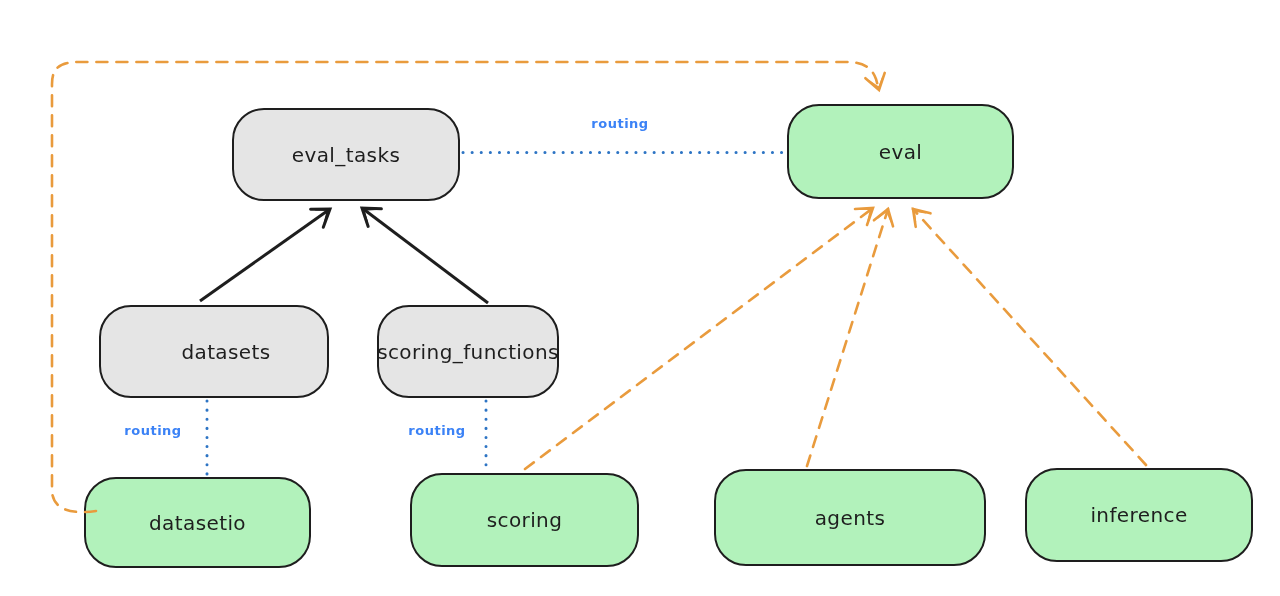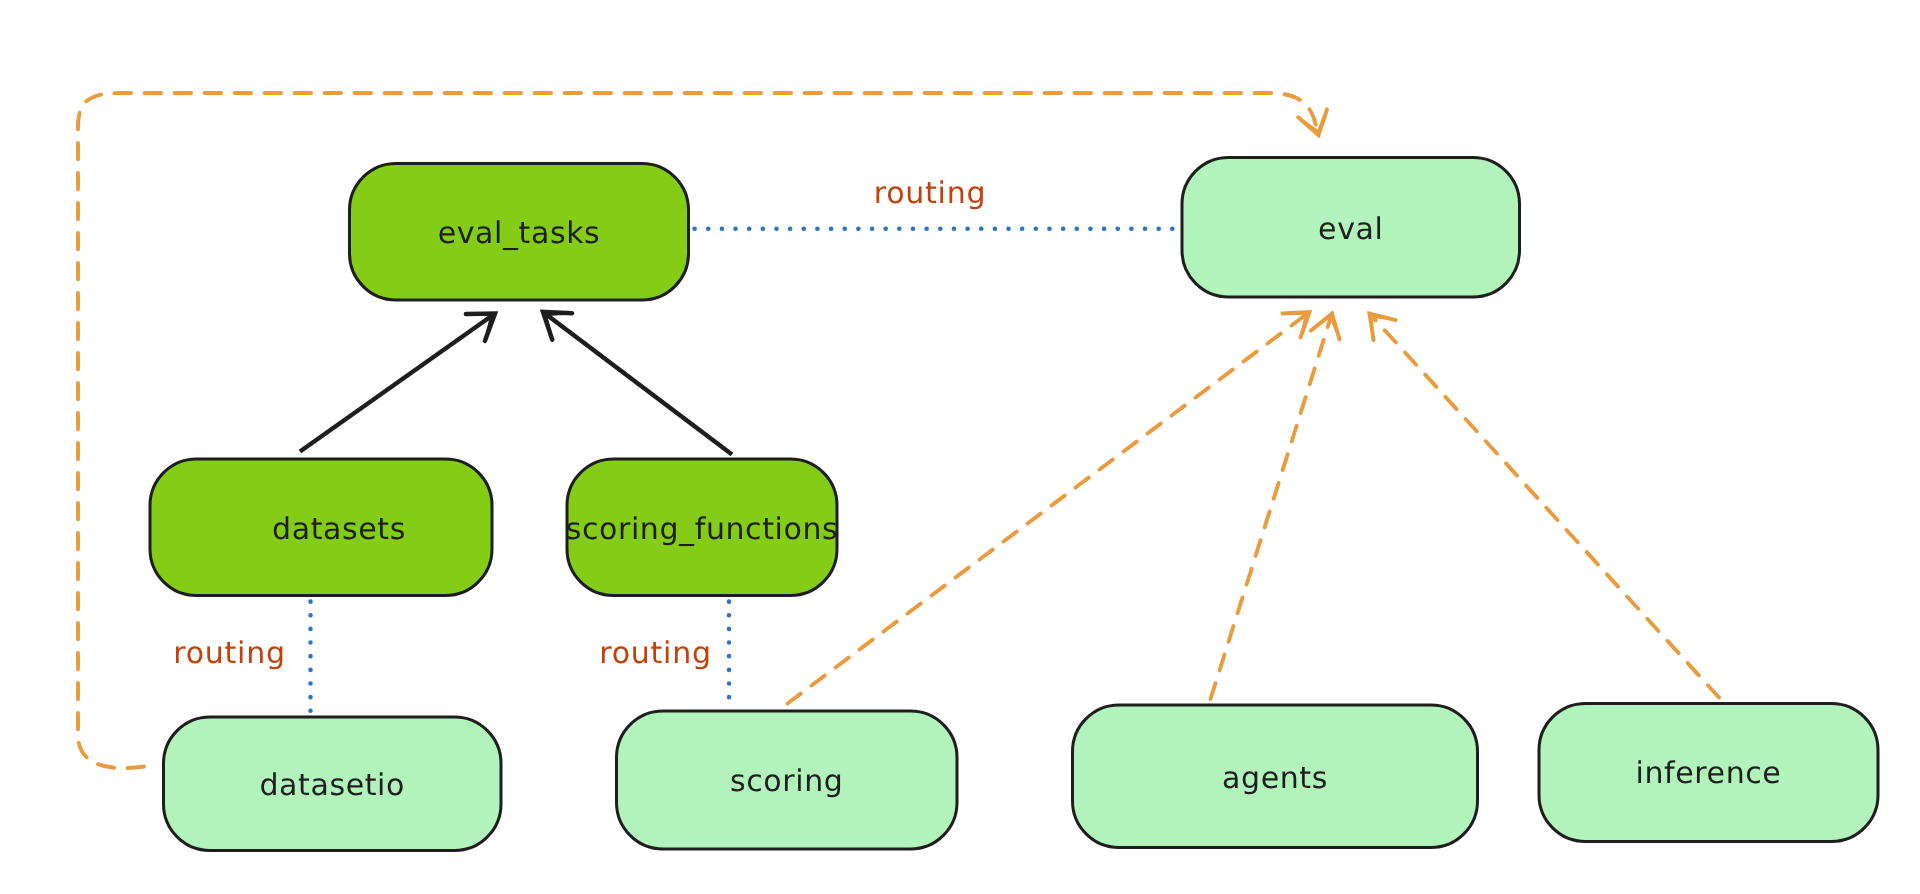--- a/index.html
+++ b/index.html
@@ -18,33 +18,33 @@
   .node {
     position: absolute;
     border: 2.5px solid #1e1e1e;
     border-radius: 32px;
     display: flex;
     align-items: center;
     justify-content: center;
     box-sizing: border-box;
     color: #1e1e1e;
   }
-  .node.blue  { background: #84cc16; }
+  .node.blue  { background: #e5e5e5; }
   .node.green { background: #b2f2bb; }
   .node-label {
     font-size: 20px;
     letter-spacing: 0.4px;
     white-space: nowrap;
     color: #1e1e1e;
   }
   .routing-label {
     position: absolute;
-    color: #c2410c;
-    font-size: 20px;
-    font-weight: 400;
+    color: #3b82f6;
+    font-size: 13px;
+    font-weight: 700;
     letter-spacing: 0.5px;
     text-align: center;
     white-space: nowrap;
   }
   .edges-layer {
     position: absolute;
     left: 0; top: 0;
     width: 1280px;
     height: 596px;
     pointer-events: none;
@@ -69,21 +69,21 @@
   </div>
 
   <div class="node blue" style="left:99px; top:305px; width:230px; height:93px;padding-left:24px;">
     <span class="node-label">datasets</span>
   </div>
 
   <div class="node blue" style="left:377px; top:305px; width:182px; height:93px;justify-content:center;">
     <span class="node-label">scoring_functions</span>
   </div>
 
-  <div class="node green" style="left:108px; top:477px; width:227px; height:91px;">
+  <div class="node green" style="left:84px; top:477px; width:227px; height:91px;">
     <span class="node-label">datasetio</span>
   </div>
 
   <div class="node green" style="left:386px; top:473px; width:229px; height:94px;margin-left:24px;">
     <span class="node-label">scoring</span>
   </div>
 
   <div class="node green" style="left:714px; top:469px; width:272px; height:97px;">
     <span class="node-label">agents</span>
   </div>

